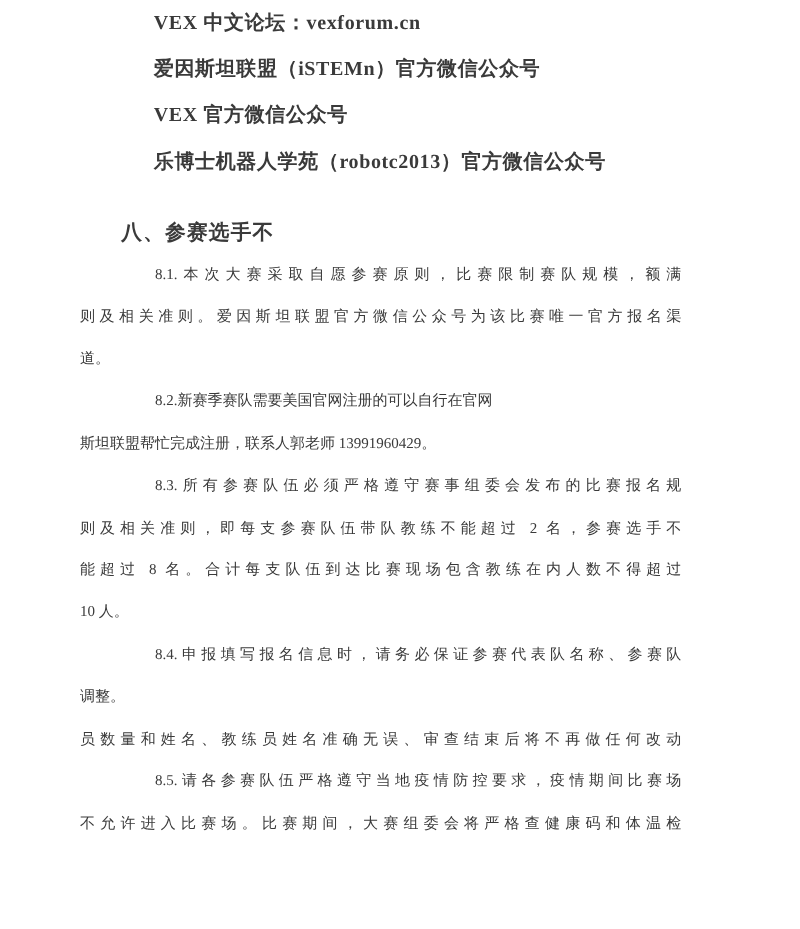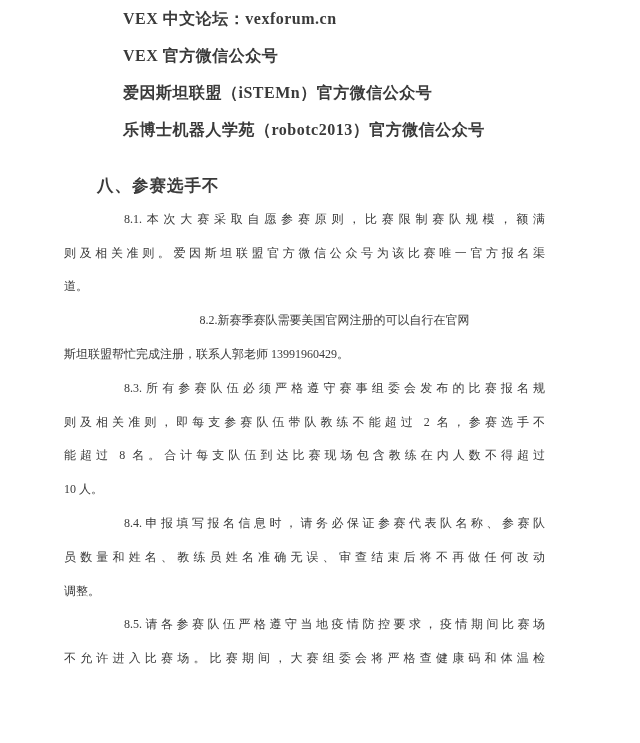--- a/index.html
+++ b/index.html
@@ -33,34 +33,34 @@
     letter-spacing: 1px;
     white-space: nowrap;
   }
   .para { margin: 0; }
   .line {
     font-size: 12px;
     line-height: 33.8px;
     white-space: nowrap;
     overflow: hidden;
   }
-  .line.first { margin-left: 60px; text-align: center; }  
+  .line.first { margin-left: 60px; }  
   .line.fill {
     text-align: justify;
     text-align-last: justify;   
   }
 </style>
 </head>
 <body>
 
 <div class="page">
   <div class="contact-list">
       <div class="contact-line">VEX 中文论坛：vexforum.cn</div>
+      <div class="contact-line">爱因斯坦联盟（iSTEMn）官方微信公众号</div>
       <div class="contact-line">VEX 官方微信公众号</div>
-      <div class="contact-line">爱因斯坦联盟（iSTEMn）官方微信公众号</div>
       <div class="contact-line">乐博士机器人学苑（robotc2013）官方微信公众号</div>
     </div>
   <div class="heading">八、参赛选手不</div>
   <div class="sections">
       <div class="para">
         <div class="line first fill">8.1.本次大赛采取自愿参赛原则，比赛限制赛队规模，额满</div>
         <div class="line fill">则及相关准则。爱因斯坦联盟官方微信公众号为该比赛唯一官方报名渠</div>
         <div class="line">道。</div>
       </div>
       <div class="para">
@@ -68,21 +68,21 @@
         <div class="line">斯坦联盟帮忙完成注册，联系人郭老师 13991960429。</div>
       </div>
       <div class="para">
         <div class="line first fill">8.3.所有参赛队伍必须严格遵守赛事组委会发布的比赛报名规</div>
         <div class="line fill">则及相关准则，即每支参赛队伍带队教练不能超过 2 名，参赛选手不</div>
         <div class="line fill">能超过 8 名。合计每支队伍到达比赛现场包含教练在内人数不得超过</div>
         <div class="line">10 人。</div>
       </div>
       <div class="para">
         <div class="line first fill">8.4.申报填写报名信息时，请务必保证参赛代表队名称、参赛队</div>
+        <div class="line">调整。</div>
         <div class="line fill">员数量和姓名、教练员姓名准确无误、审查结束后将不再做任何改动</div>
-        <div class="line">调整。</div>
       </div>
       <div class="para">
         <div class="line first fill">8.5.请各参赛队伍严格遵守当地疫情防控要求，疫情期间比赛场</div>
         <div class="line fill">不允许进入比赛场。比赛期间，大赛组委会将严格查健康码和体温检</div>
       </div>
     </div>
 </div>
 
 </body></html>

